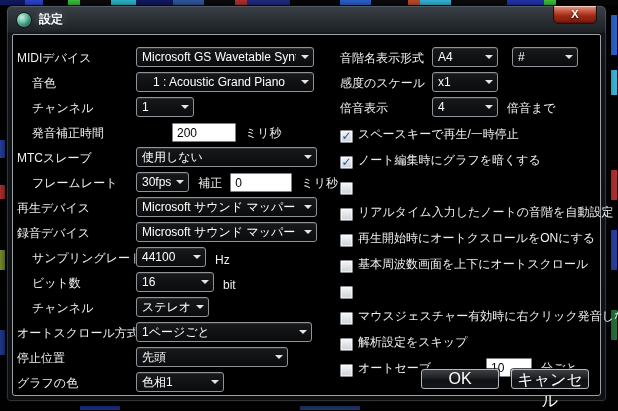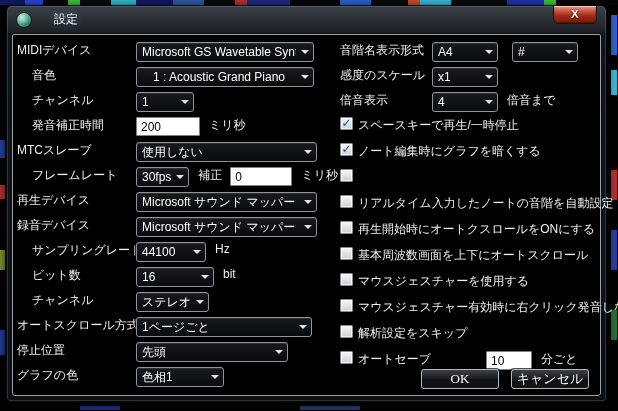--- a/index.html
+++ b/index.html
@@ -33,38 +33,38 @@
     border:1px solid #04080c; border-radius:6px 6px 4px 4px;
     background:linear-gradient(180deg,#3a4046 0,#1d2125 26px,#121518 27px,#0d0f11 100%);
     box-shadow:inset 0 0 0 1px rgba(200,215,230,.18), 0 2px 8px rgba(0,0,0,.8);
   }
   .titlebar{position:relative; height:27px; display:flex; align-items:center; padding-left:9px;}
   .app-icon{
     width:16px; height:16px; border-radius:50%;
     background:radial-gradient(circle at 35% 32%, #cdeede 0%, #6fc2a8 35%, #2f7e68 65%, #143c32 100%);
     border:1px solid #0a1d18; box-shadow:inset 0 0 2px rgba(255,255,255,.5);
   }
-  .title-text{color:#fff; margin-left:22px; text-shadow:0 0 7px rgba(180,220,255,.45), 0 1px 2px #000;}
+  .title-text{color:#fff; margin-left:7px; text-shadow:0 0 7px rgba(180,220,255,.45), 0 1px 2px #000;font-weight:bold;}
   .close-btn{
     position:absolute; top:0; right:9px; width:44px; height:18px;
     border:1px solid #1a1214; border-top:none; border-radius:0 0 5px 5px;
     background:linear-gradient(180deg,#e89a85 0%, #c14f38 35%, #9c2714 60%, #7e1d0c 100%);
     box-shadow:inset 0 1px 0 rgba(255,255,255,.55), inset 0 -1px 2px rgba(0,0,0,.4);
     color:#fff; font-weight:bold; font-size:11px; text-align:center; line-height:16px;
     text-shadow:0 1px 2px rgba(0,0,0,.9); cursor:pointer;
   }
   
   .client{
     position:absolute; left:5px; right:5px; top:28px; bottom:5px;
     background:#000; border:1px solid #9aa0a4; border-radius:2px 2px 3px 3px;
   }
   .col{position:absolute; top:7px;}
   .col-left{left:4px; width:306px;}
   .col-right{left:327px; width:262px;}
-  .row{display:flex; align-items:flex-start; height:25px; white-space:nowrap;}
+  .row{display:flex; align-items:flex-end; height:25px; white-space:nowrap;}
   .row.cbrow{height:26px;}
   .lbl{color:var(--label-text); width:119px; flex-shrink:0;}
   .lbl.ind{padding-left:15px;}
   .col-right .lbl{width:92px;}
   .unit{color:var(--label-text); margin-left:9px;}
   
   .combo{
     display:flex; align-items:center; height:20px; padding:0 4px 0 5px;
     background:linear-gradient(180deg,#17191b,#0a0b0c); color:#fff;
     border:1px solid var(--combo-border); border-radius:3px; cursor:pointer;
@@ -88,21 +88,21 @@
     background:linear-gradient(180deg,#f5f7f8,#cdd2d6);
     border:1px solid #888c90; border-radius:1px;
     color:transparent; font-size:12px; line-height:11px; text-align:center; cursor:pointer;
     box-shadow:inset 0 0 0 1px rgba(255,255,255,.6);
   }
   .cbx.checked{color:var(--check-blue); font-weight:bold;}
   .cblabel{color:var(--label-text);}
   
   .btnrow{position:absolute; right:11px; bottom:6px; display:flex; gap:12px;}
   .dlg-btn{
-    width:78px; height:20px; color:#fff; font-family:Liberation Serif, serif; font-size:13px;
+    width:78px; height:20px; color:#fff; font-family:Liberation Sans, sans-serif; font-size:16px;
     background:linear-gradient(180deg,#3c4044 0%,#1d2023 45%,#0f1113 55%,#131619 100%);
     border:1px solid var(--button-border); border-radius:3px; cursor:pointer;
     box-shadow:0 0 0 1px rgba(0,0,0,.7);
   }
   .gap14{margin-left:14px;}
   .autosave-lbl{width:100px;}
 </style>
 </head>
 <body>
 
@@ -138,21 +138,21 @@
       <div class="row">
         <span class="lbl ind">チャンネル</span>
         <div class="combo" style="width:58px">
           <span class="val">1</span>
           <span class="arrow"></span>
         </div>
       </div>
 
       <div class="row">
         <span class="lbl ind">発音補正時間</span>
-        <input class="tinput" style="width: 64px;" value="200">
+        <input class="tinput" style="width: 64px; margin-left: 36px;" value="200">
         <span class="unit">ミリ秒</span>
       </div>
 
       <div class="row">
         <span class="lbl">MTCスレーブ</span>
         <div class="combo" style="width:181px">
           <span class="val">使用しない</span>
           <span class="arrow"></span>
         </div>
       </div>
@@ -284,21 +284,20 @@
       <div class="row cbrow">
         <span class="cbx"></span>
         <span class="cblabel">再生開始時にオートクスロールをONにする</span>
       </div>
       <div class="row cbrow">
         <span class="cbx"></span>
         <span class="cblabel">基本周波数画面を上下にオートスクロール</span>
       </div>
       <div class="row cbrow">
         <span class="cbx"></span>
-        <span class="cblabel">マウスジェスチャーを使用する</span>
       </div>
       <div class="row cbrow">
         <span class="cbx"></span>
         <span class="cblabel">マウスジェスチャー有効時に右クリック発音しない</span>
       </div>
       <div class="row cbrow">
         <span class="cbx"></span>
         <span class="cblabel">解析設定をスキップ</span>
       </div>
 

